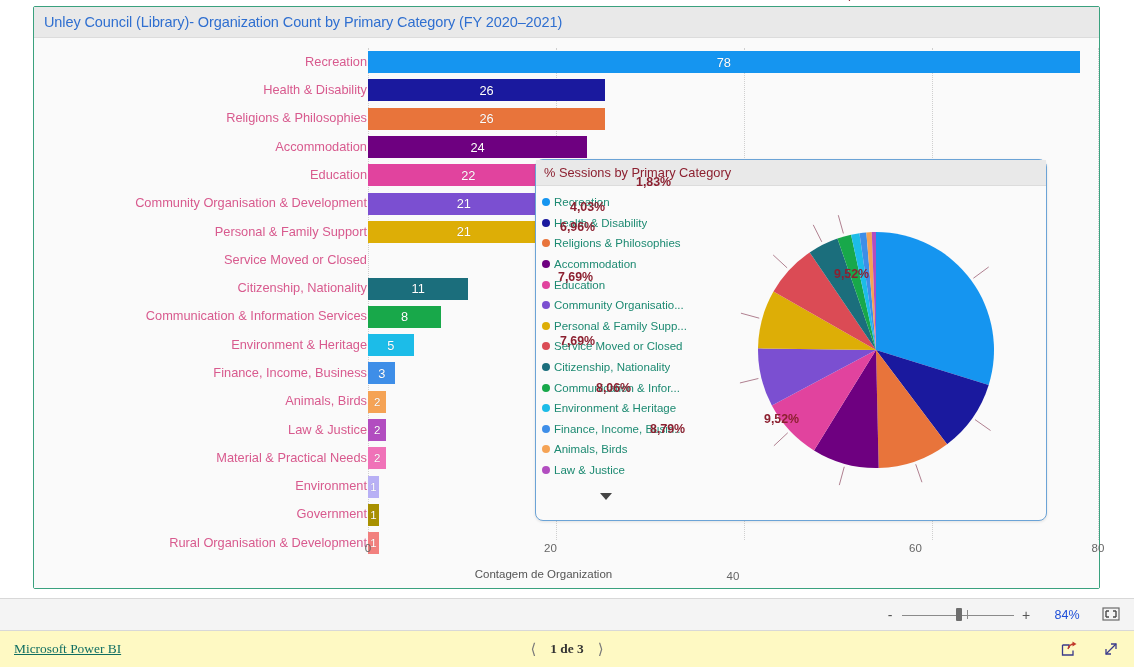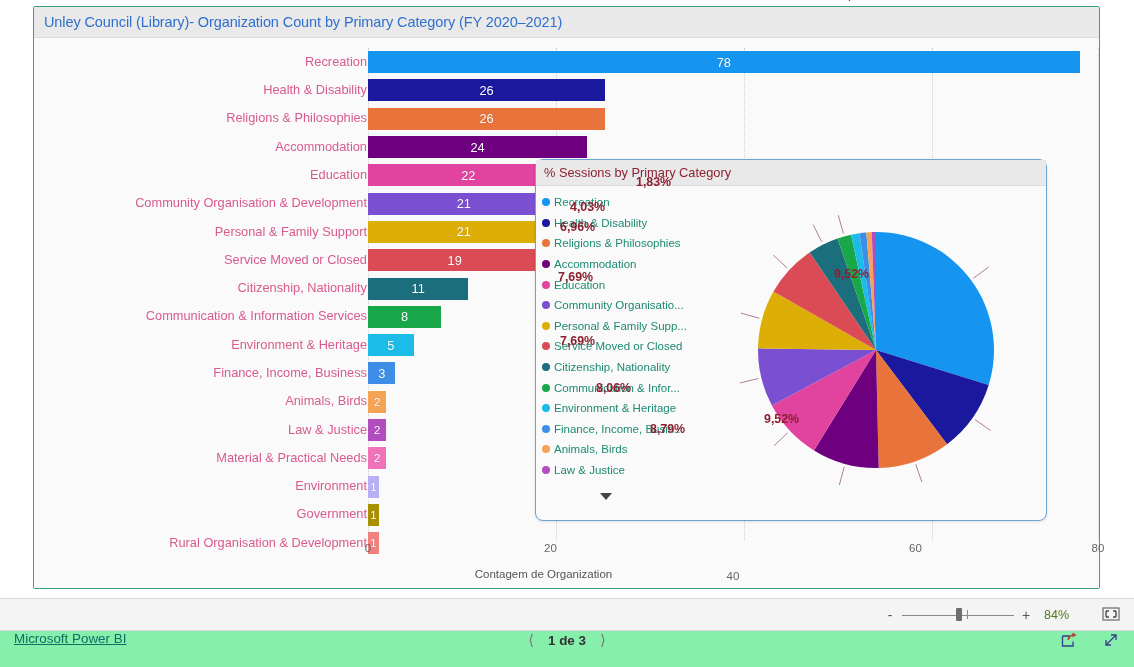--- a/index.html
+++ b/index.html
@@ -136,31 +136,31 @@
     content: ""; position: absolute; left: 0; right: 0; top: 50%;
     height: 1px; background: #8a8a8a;
   }
   .zoom-thumb {
     position: absolute; left: 48%; width: 6px; height: 13px;
     background: #6e6e6e; border-radius: 1px;
   }
   .zoom-notch {
     position: absolute; left: 58%; width: 1px; height: 9px; background: #8a8a8a;
   }
-  .zoom-pct { font-size: 12.5px; color: #4d7c0f; width: 46px; text-align: left; margin-left: 10px; }
+  .zoom-pct { font-size: 12.5px; color: #1d4ed8; width: 46px; text-align: center; margin-left: 10px; }
   .fit-btn {
     width: 20px; height: 16px; margin-left: 12px; position: relative;
   }
   .fit-btn svg { display: block; }
 
   
   .footer {
     position: absolute; left: 0; top: 630px; width: 1134px; height: 37px;
-    background: #86efac; border-top: 1px solid #d8d8d8;
-    display: flex; 
+    background: #fef9c3; border-top: 1px solid #d8d8d8;
+    display: flex; align-items: center; font-family: Liberation Serif, serif;
   }
   .brand {
     margin-left: 14px; font-size: 13.4px; color: #106e62;
     text-decoration: underline; cursor: pointer;
   }
   .pager {
     position: absolute; left: 50%; transform: translateX(-50%);
     display: flex; align-items: center; gap: 14px;
   }
   .pager-arrow { font-size: 15px; color: #7a7a7a; cursor: pointer; user-select: none; }
@@ -227,23 +227,20 @@
               </div>
             </div>
             <div class="bar-row">
               <div class="bar-label">Personal &amp; Family Support</div>
               <div class="bar" style="width: 191.625px; background: rgb(221, 174, 6);">
                 <span class="bar-value">21</span>
               </div>
             </div>
             <div class="bar-row">
               <div class="bar-label">Service Moved or Closed</div>
-              <div class="bar" style="width: 173.375px; background: rgb(219, 75, 85);">
-                <span class="bar-value">19</span>
-              </div>
             </div>
             <div class="bar-row">
               <div class="bar-label">Citizenship, Nationality</div>
               <div class="bar" style="width: 100.375px; background: rgb(27, 110, 124);">
                 <span class="bar-value">11</span>
               </div>
             </div>
             <div class="bar-row">
               <div class="bar-label">Communication &amp; Information Services</div>
               <div class="bar" style="width: 73px; background: rgb(24, 168, 74);">

